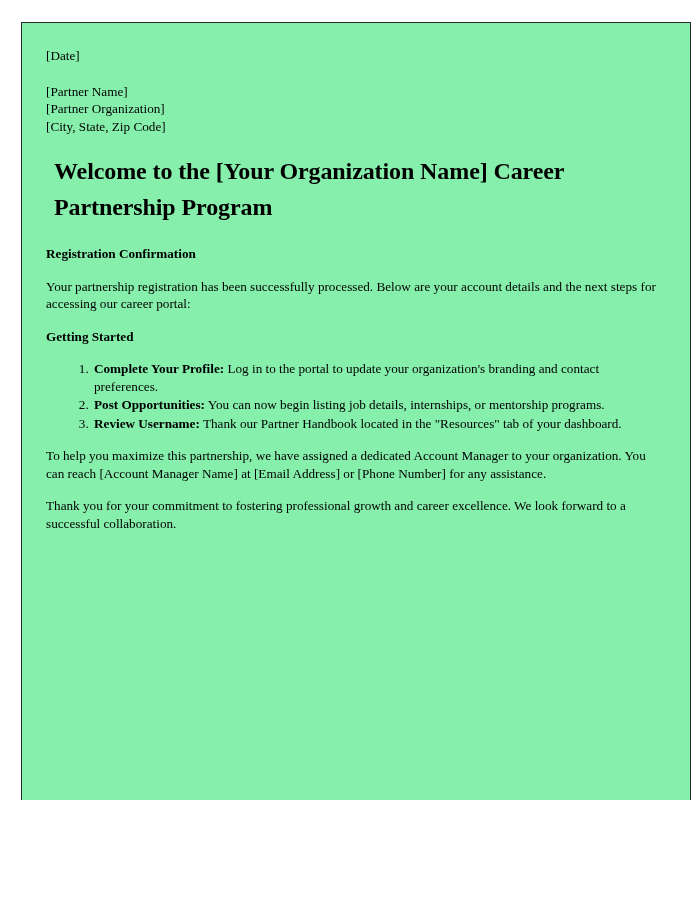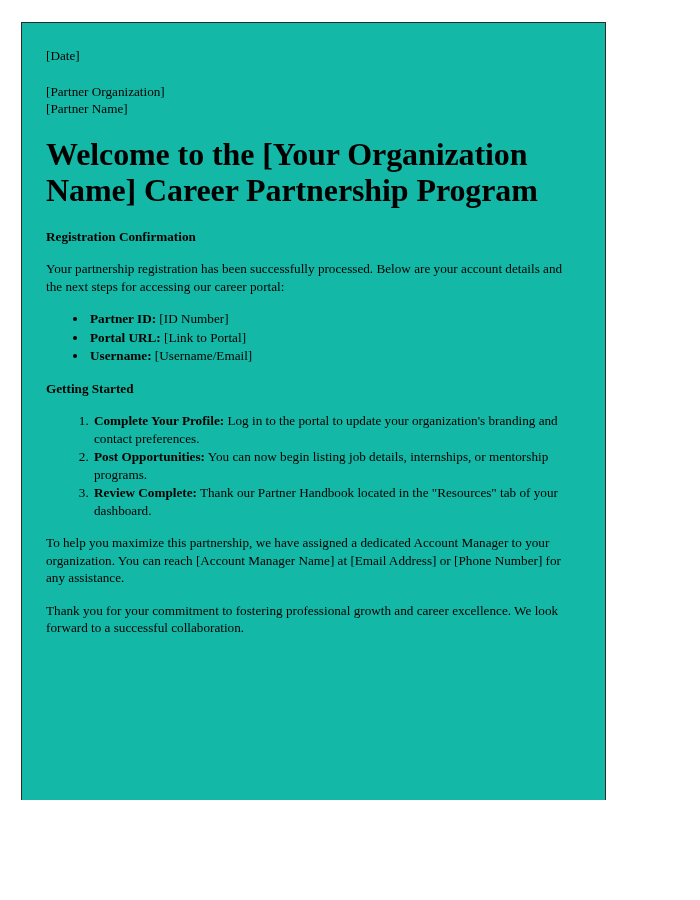--- a/index.html
+++ b/index.html
@@ -22,24 +22,24 @@
     width: 700px;
     height: 900px;
     background: #ffffff;
   }
 
   
   .letter-page {
     position: absolute;
     left: 21px;
     top: 22px;
-    width: 585px;
+    width: 670px;
     height: 778px;
     box-sizing: border-box;
-    background: #14b8a6;
+    background: #86efac;
     border-top: 1px solid #2b2b2b;
     border-left: 1px solid #2b2b2b;
     border-right: 1px solid #2b2b2b;
     border-bottom: none;
     overflow: hidden;
   }
 
   .letter-body {
     padding: 24px 26px 0 24px;
   }
@@ -66,24 +66,24 @@
   .meta-line {
     margin: 0;
     white-space: nowrap;
   }
 
   .salutation {
     margin: 0 0 20px 0;
   }
 
   .doc-title {
-    font-size: 32px;
+    font-size: 24px;
     line-height: 36px;
     font-weight: bold;
-    margin: 0 0 20px 0;
+    margin: 0 0 20px 8px;
     letter-spacing: -0.1px;
   }
 
   .body-paragraph {
     margin: 0 0 15px 0;
     text-align: left;
   }
 
   .section-heading {
     font-weight: bold;
@@ -125,60 +125,47 @@
 
 <div class="page-canvas">
   <div class="letter-page">
     <div class="letter-body">
 
       <div class="date-block">
         <p class="meta-line">[Date]</p>
       </div>
 
       <div class="address-block">
+        <p class="meta-line">[Partner Name]</p>
         <p class="meta-line">[Partner Organization]</p>
-        <p class="meta-line">[Partner Name]</p>
+        <p class="meta-line">[City, State, Zip Code]</p>
       </div>
 
 
       <h1 class="doc-title">Welcome to the [Your Organization Name] Career Partnership Program</h1>
 
 
       <p class="section-heading">Registration Confirmation</p>
 
       <p class="body-paragraph">Your partnership registration has been successfully processed. Below are your account details and the next steps for accessing our career portal:</p>
 
-      <ul class="bullet-list">
-        <li>
-          <span class="item-label">Partner ID:</span>
-          <span>[ID Number]</span>
-        </li>
-        <li>
-          <span class="item-label">Portal URL:</span>
-          <span>[Link to Portal]</span>
-        </li>
-        <li>
-          <span class="item-label">Username:</span>
-          <span>[Username/Email]</span>
-        </li>
-      </ul>
 
       <p class="section-heading">Getting Started</p>
 
       <ol class="numbered-list">
         <li>
           <span class="item-label">Complete Your Profile:</span>
           <span>Log in to the portal to update your organization's branding and contact preferences.</span>
         </li>
         <li>
           <span class="item-label">Post Opportunities:</span>
           <span>You can now begin listing job details, internships, or mentorship programs.</span>
         </li>
         <li>
-          <span class="item-label">Review Complete:</span>
+          <span class="item-label">Review Username:</span>
           <span>Thank our Partner Handbook located in the "Resources" tab of your dashboard.</span>
         </li>
       </ol>
 
       <p class="body-paragraph tail-paragraph">To help you maximize this partnership, we have assigned a dedicated Account Manager to your organization. You can reach [Account Manager Name] at [Email Address] or [Phone Number] for any assistance.</p>
 
       <p class="body-paragraph tail-paragraph last">Thank you for your commitment to fostering professional growth and career excellence. We look forward to a successful collaboration.</p>
 
     </div>
   </div>

